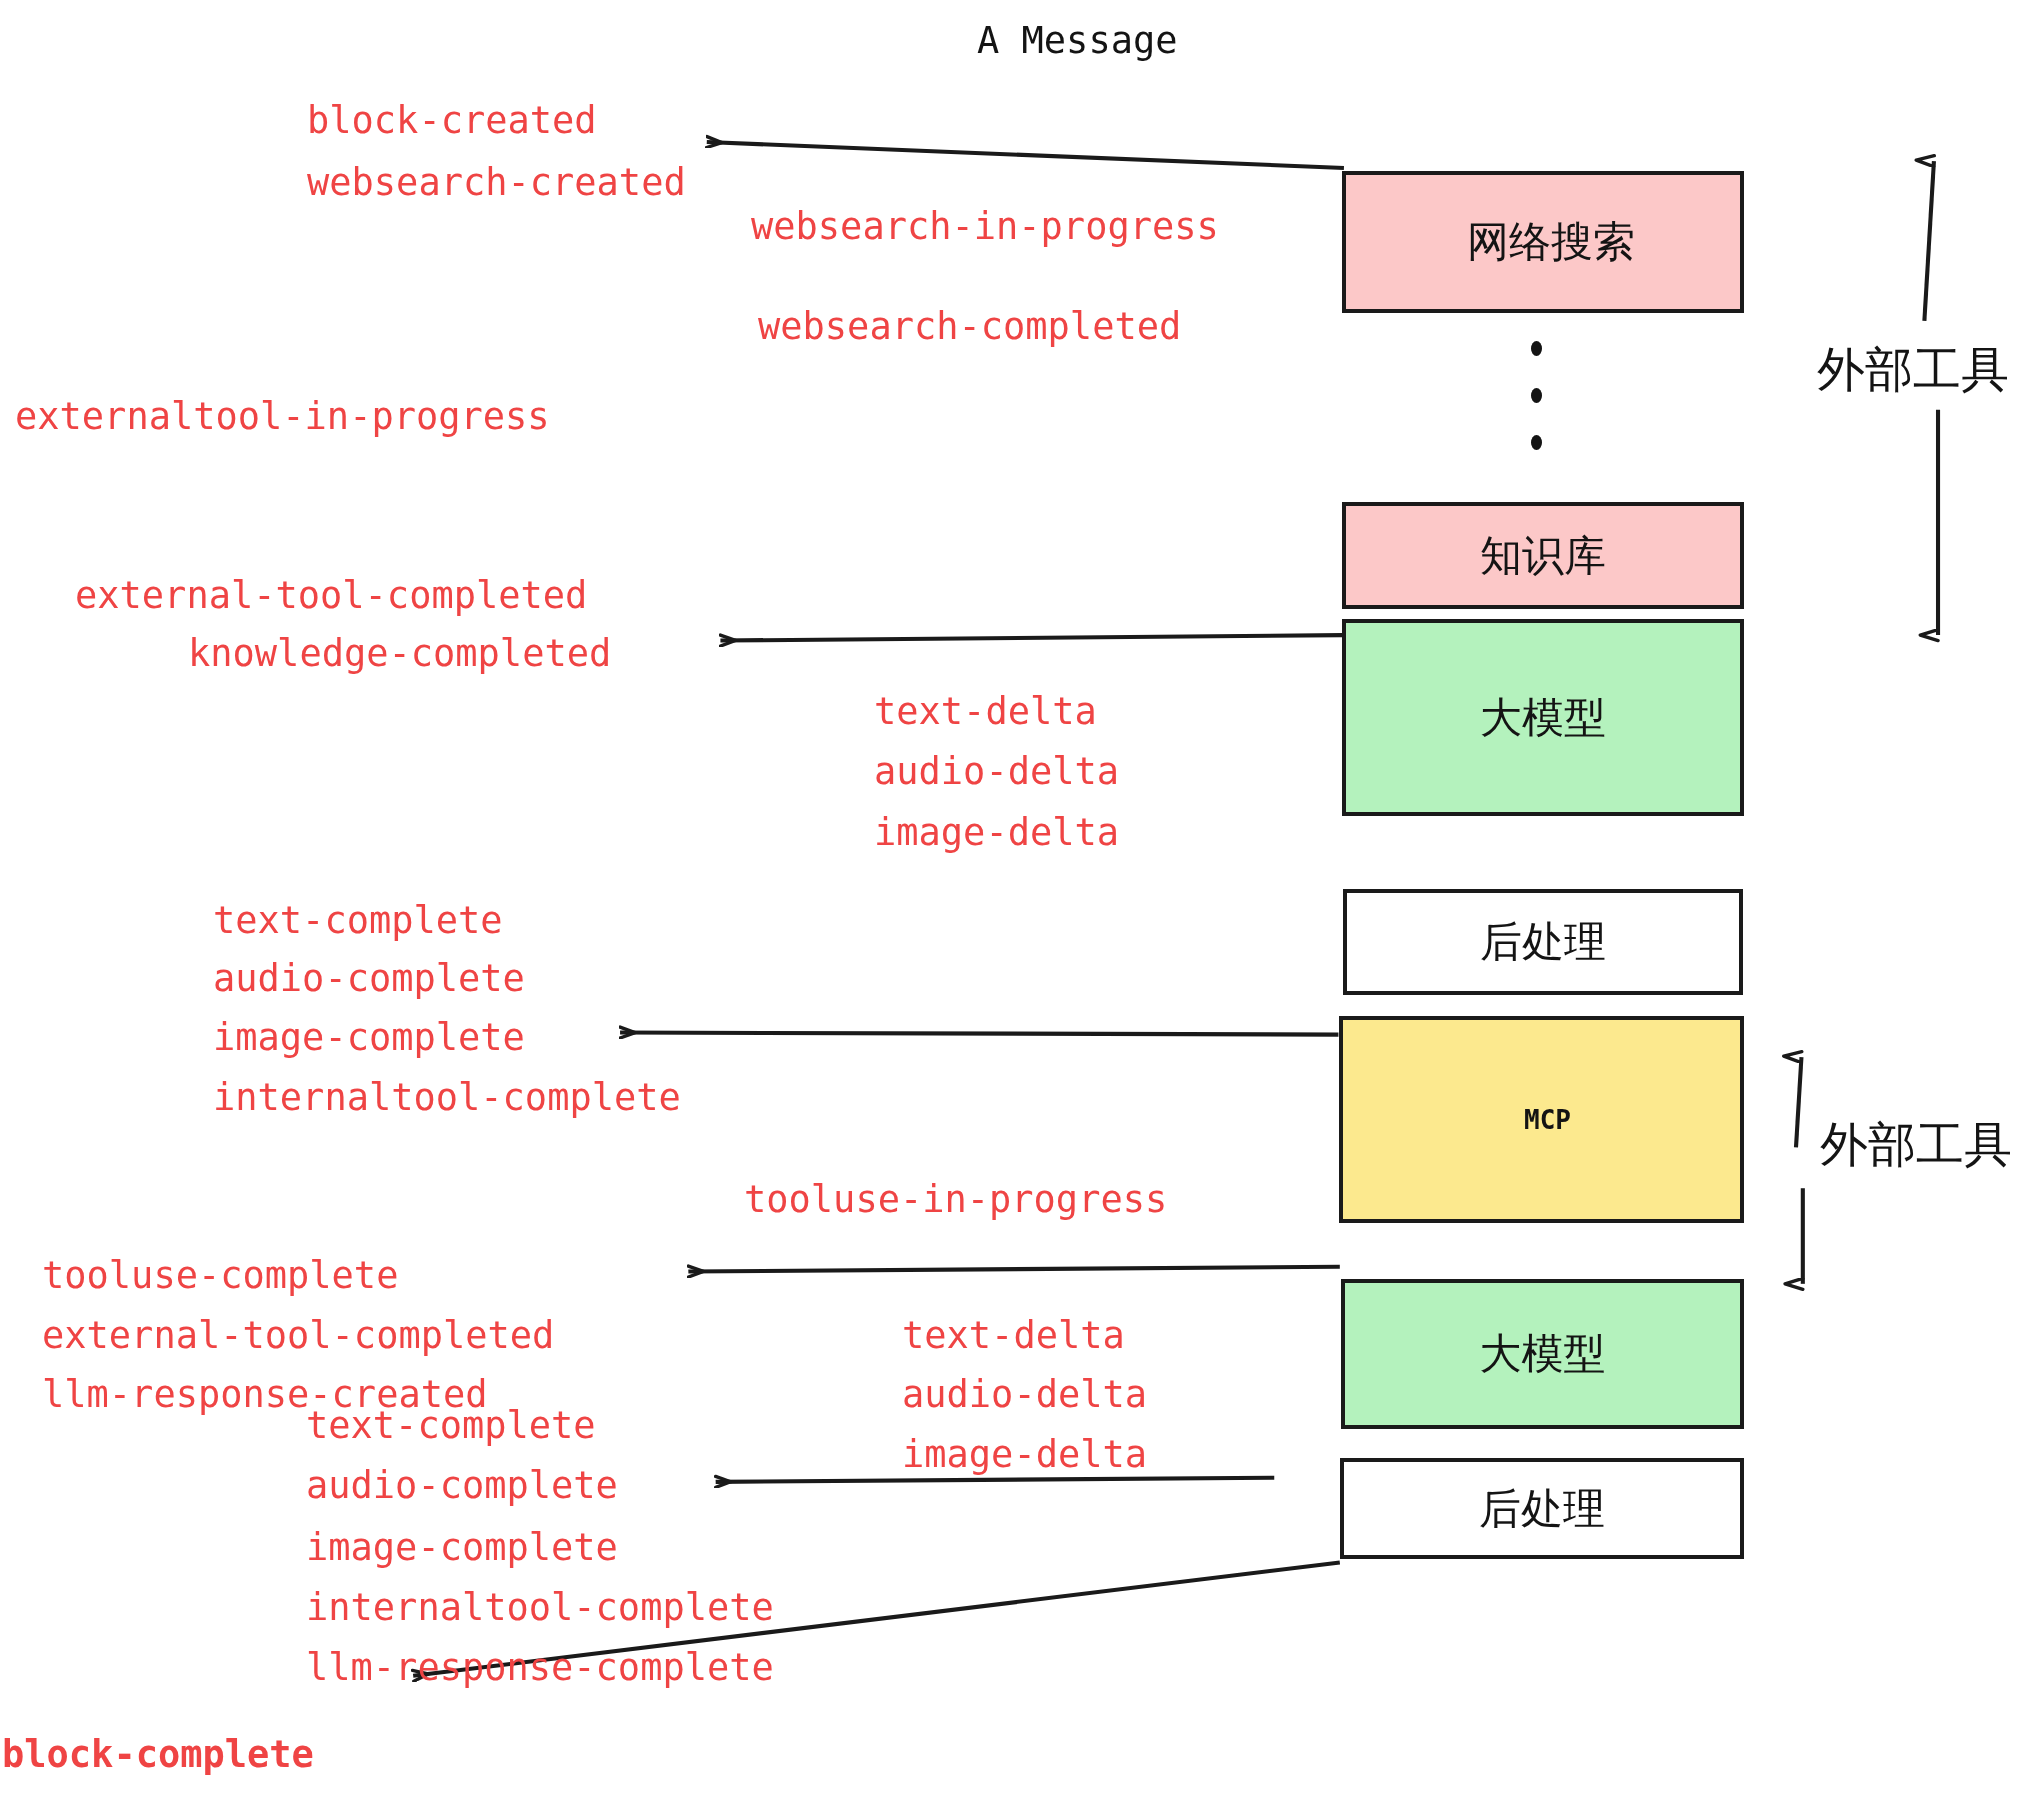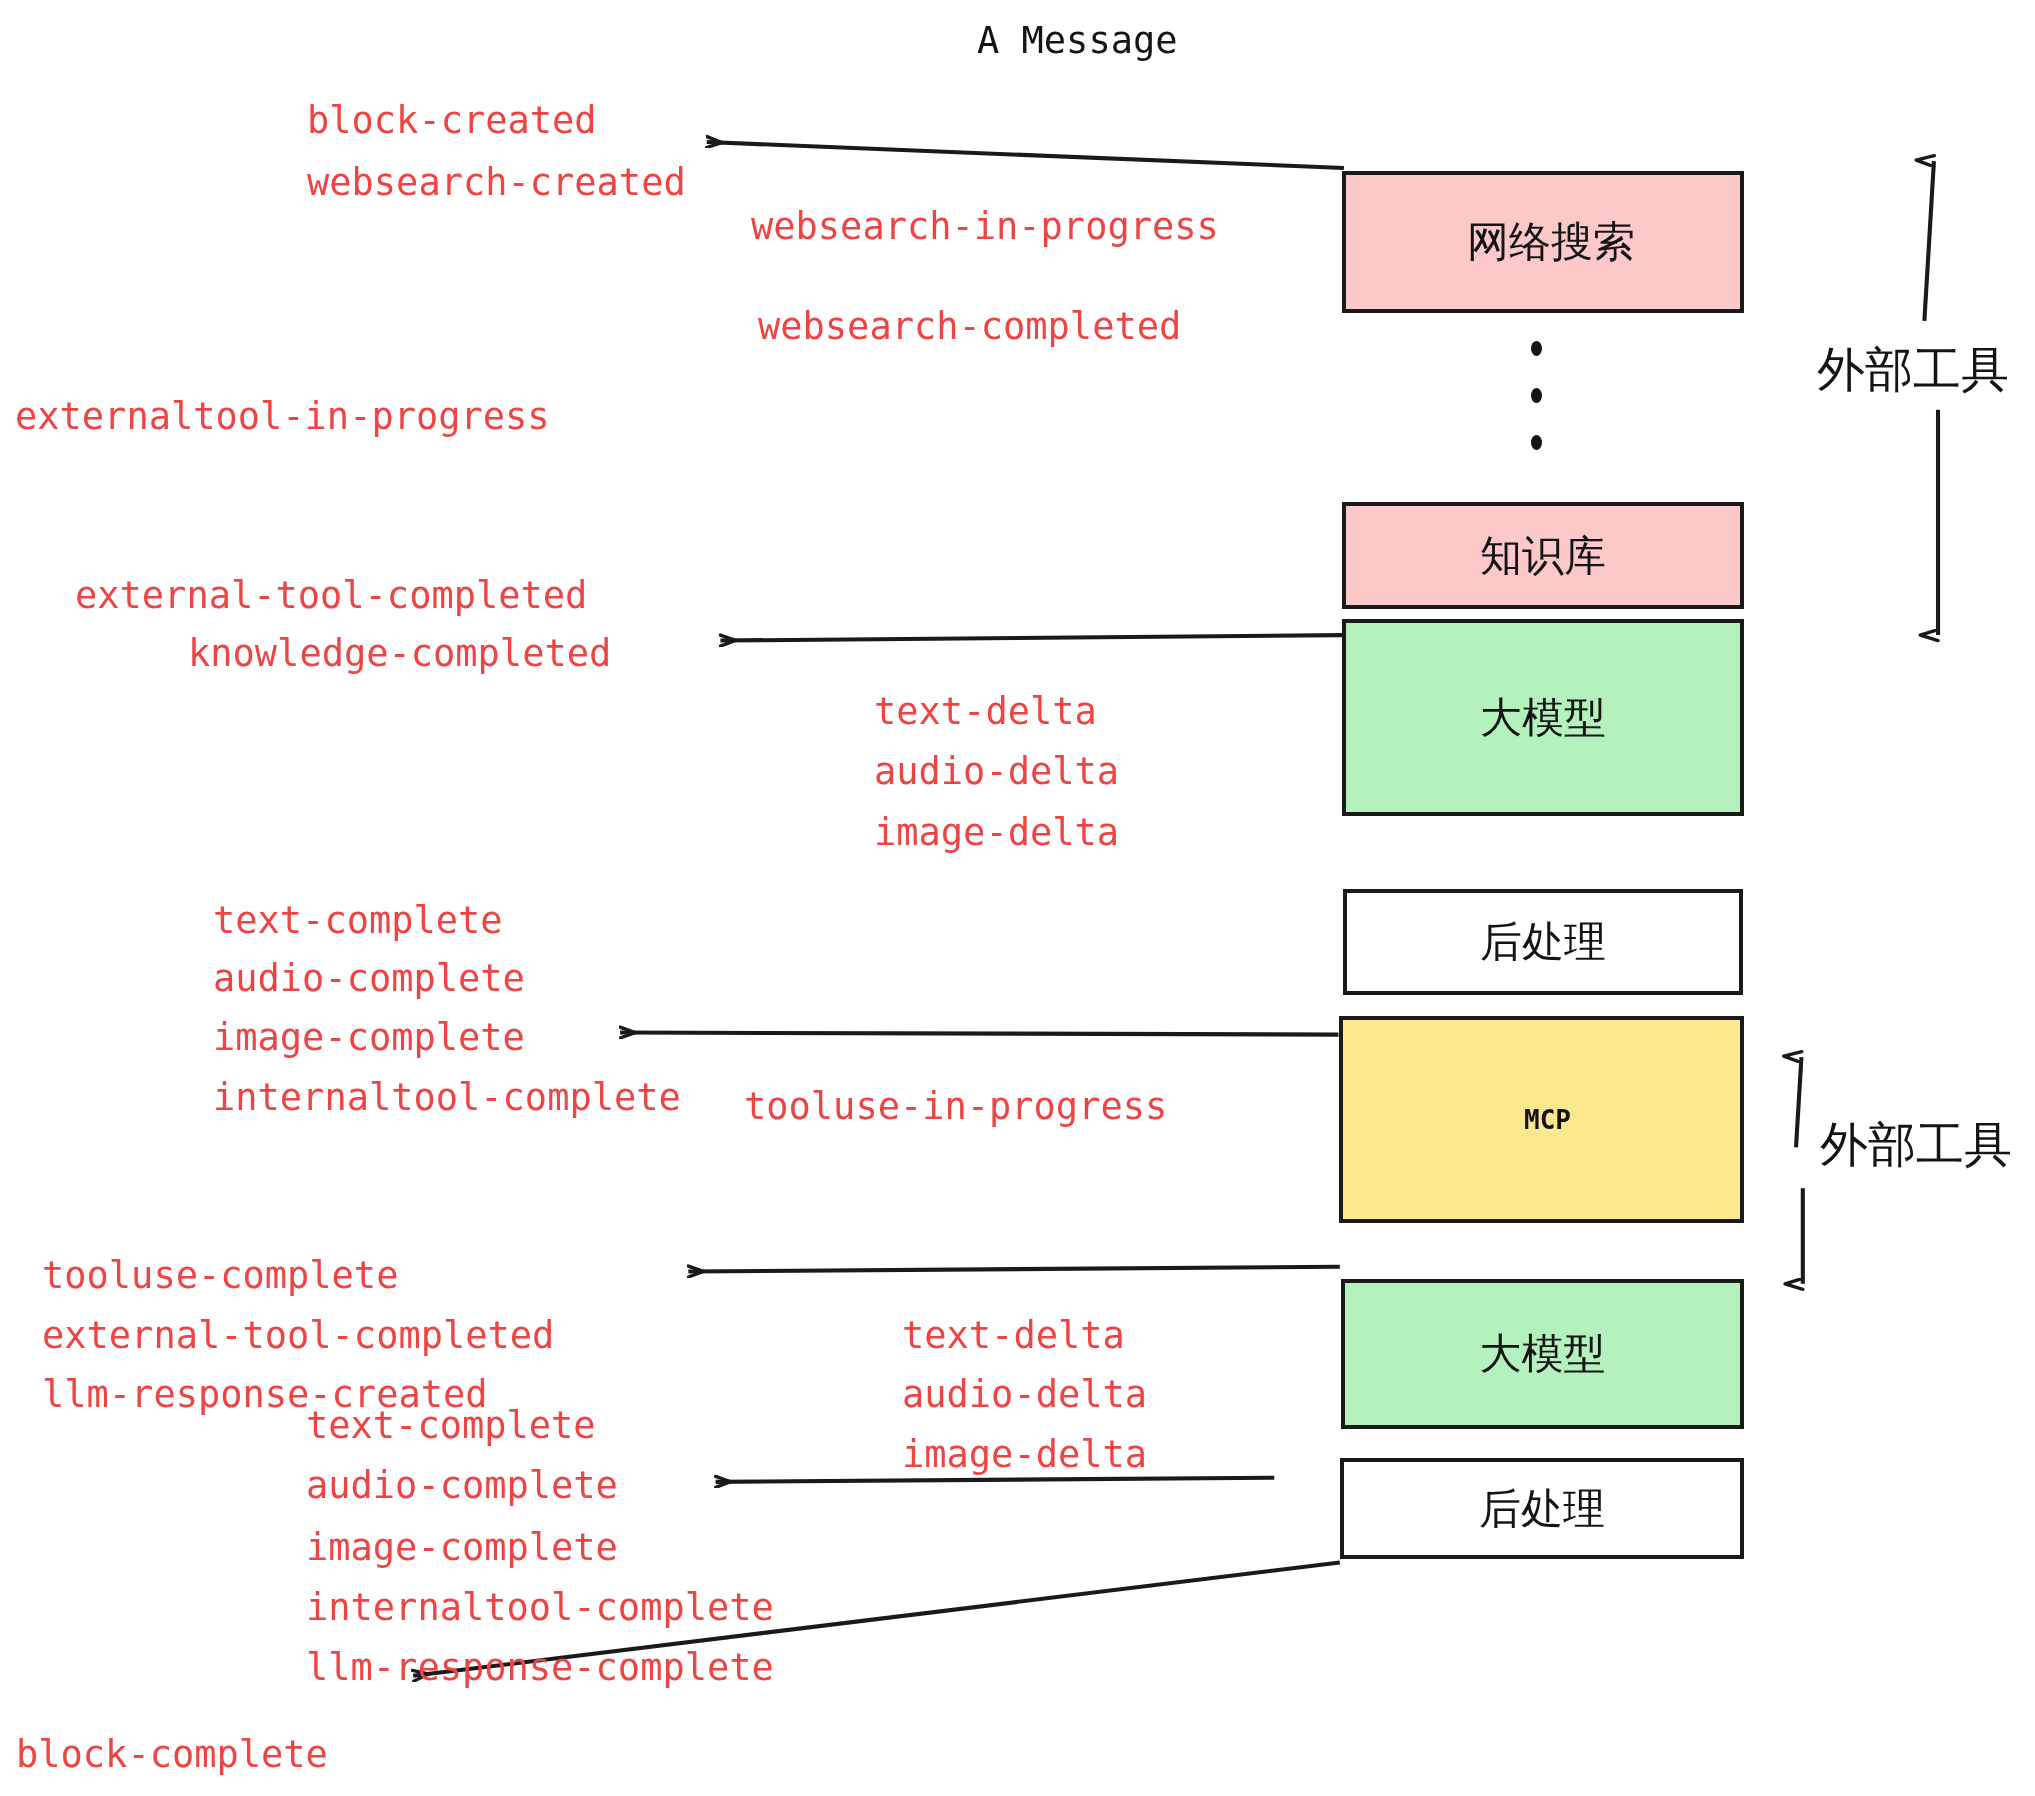--- a/index.html
+++ b/index.html
@@ -185,21 +185,21 @@
   <div class="evt" style="left:874px; top:814px;">image-delta</div>
 
   <div class="evt" style="left:213px; top:902px;">text-complete</div>
 
   <div class="evt" style="left:213px; top:960px;">audio-complete</div>
 
   <div class="evt" style="left:213px; top:1019px;">image-complete</div>
 
   <div class="evt" style="left:213px; top:1079px;">internaltool-complete</div>
 
-  <div class="evt" style="left:744px; top:1088px;">tooluse-in-progress</div>
+  <div class="evt" style="left:744px; top:1181px;">tooluse-in-progress</div>
 
   <div class="evt" style="left:42px; top:1257px;">tooluse-complete</div>
 
   <div class="evt" style="left:42px; top:1317px;">external-tool-completed</div>
 
   <div class="evt" style="left:42px; top:1376px;">llm-response-created</div>
 
   <div class="evt" style="left:902px; top:1317px;">text-delta</div>
 
   <div class="evt" style="left:902px; top:1376px;">audio-delta</div>
@@ -209,16 +209,16 @@
   <div class="evt" style="left:306px; top:1407px;">text-complete</div>
 
   <div class="evt" style="left:306px; top:1467px;">audio-complete</div>
 
   <div class="evt" style="left:306px; top:1529px;">image-complete</div>
 
   <div class="evt" style="left:306px; top:1589px;">internaltool-complete</div>
 
   <div class="evt" style="left:306px; top:1649px;">llm-response-complete</div>
 
-  <div class="evt" style="left:16px; top:1736px;">block-complete</div>
+  <div class="evt" style="left:2px; top:1736px;font-weight:bold;">block-complete</div>
 
 </div>
 
 
 </body></html>

